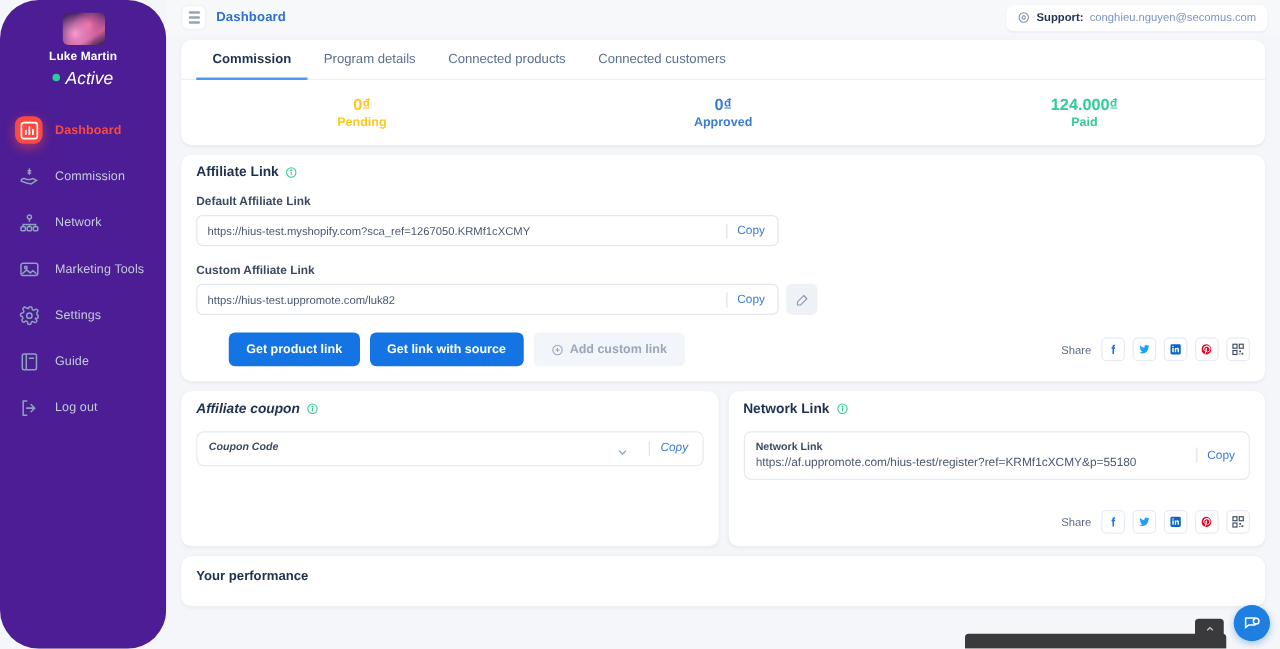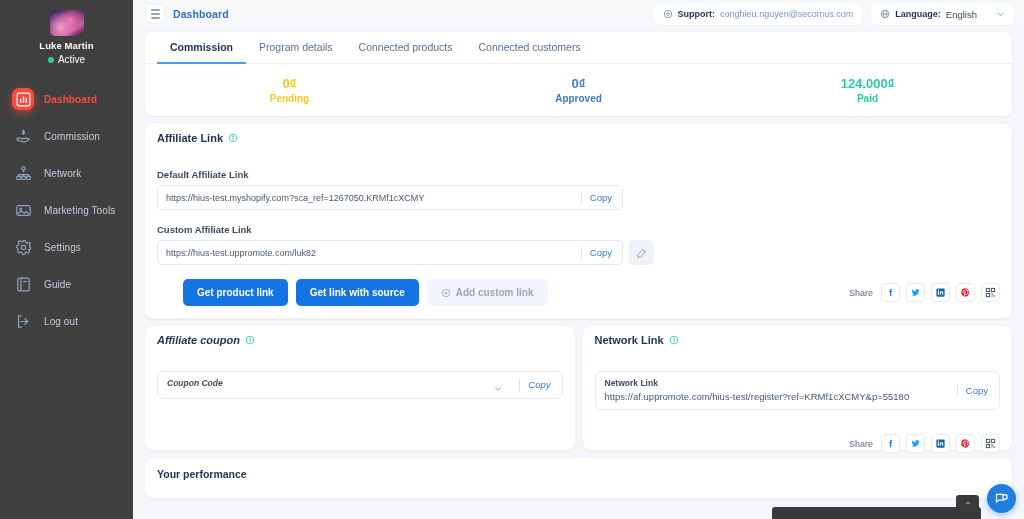--- a/index.html
+++ b/index.html
@@ -7,44 +7,45 @@
     width: 1024px; height: 519px;
     font-family: "Liberation Sans", sans-serif;
     background: #f4f6f9;
     overflow: hidden;
   }
   .app { display: flex; width: 1024px; height: 519px; position: relative; }
 
   
   .sidebar {
     width: 133px; height: 519px;
-    background: #404040;
+    background: #4c1d95;
     flex: 0 0 133px;
     position: relative;
     overflow: hidden;
+    border-radius: 31px;
   }
   .profile { padding-top: 10px; text-align: center; }
   .avatar {
     width: 34px; height: 26px; margin: 0 auto 4px;
     border-radius: 5px;
     background:
       radial-gradient(circle at 30% 65%, #ff9ad1 0%, rgba(255,154,209,0) 55%),
       radial-gradient(circle at 62% 38%, #f06ea8 0%, rgba(240,110,168,0) 50%),
       linear-gradient(150deg, #3a2360 0%, #6b3570 45%, #c75d9a 72%, #2a1b4a 100%);
   }
   .profile-name {
     color: #ffffff; font-size: 9.5px; font-weight: bold;
     letter-spacing: .1px; line-height: 12px;
   }
   .profile-status {
     display: flex; align-items: center; justify-content: center;
     gap: 4px; margin-top: 2px;
   }
   .dot { width: 6px; height: 6px; border-radius: 50%; background: #2ecc9b; }
-  .profile-status span { color: #ffffff; font-size: 10px; }
+  .profile-status span { color: #ffffff; font-size: 14px; font-style: italic; }
 
   .nav { margin-top: 16px; }
   .nav-item {
     display: flex; align-items: center; gap: 10px;
     height: 36px; padding-left: 12px; margin-bottom: 1px;
     cursor: pointer; position: relative;
   }
   .nav-item .nav-ico {
     width: 22px; height: 22px;
     display: flex; align-items: center; justify-content: center;
@@ -120,21 +121,21 @@
 
   
   .alink-card { margin-top: 8px; }
   .card-head {
     height: 28px; display: flex; align-items: center;
     padding: 0 12px; gap: 5px;
   }
   .card-title { font-size: 11px; font-weight: bold; color: #1f3150; }
   .info-ico { width: 10px; height: 10px; }
   .info-ico svg { width: 10px; height: 10px; display: block; }
-  .card-body { padding: 4px 12px 12px; margin-top: 13px; }
+  .card-body { padding: 4px 12px 12px; }
 
   .field-label { font-size: 9.5px; font-weight: bold; color: #3c4a60; margin-bottom: 5px; }
   .input-row { display: flex; align-items: center; gap: 6px; }
   .input-box {
     flex: 1; height: 25px; border: 1px solid #e3e8ef; border-radius: 5px;
     background: #ffffff; display: flex; align-items: center;
     padding: 0 8px; max-width: 466px;
   }
   .input-box .val { flex: 1; font-size: 9px; color: #4a5872; white-space: nowrap; overflow: hidden; }
   .divider-v { width: 1px; height: 12px; background: #dde3ec; margin: 0 8px; }
@@ -315,36 +316,20 @@
           <span class="mini-ico">
             <svg viewBox="0 0 24 24" fill="none" stroke="#7b8ba5" stroke-width="2">
               <circle cx="12" cy="12" r="9"></circle>
                 <circle cx="12" cy="12" r="3.2"></circle>
             </svg>
           </span>
           <span class="lbl">Support:</span>
           <span class="val">conghieu.nguyen@secomus.com</span>
         </div>
 
-        <div class="pill">
-          <span class="mini-ico">
-            <svg viewBox="0 0 24 24" fill="none" stroke="#7b8ba5" stroke-width="2">
-              <circle cx="12" cy="12" r="9"></circle>
-                <ellipse cx="12" cy="12" rx="4" ry="9"></ellipse>
-                <line x1="3" y1="12" x2="21" y2="12"></line>
-            </svg>
-          </span>
-          <span class="lbl">Language:</span>
-          <span class="val dark">English</span>
-          <span class="chev">
-            <svg viewBox="0 0 24 24" fill="none" stroke="#4d9bf0" stroke-width="2.6" stroke-linecap="round">
-                <path d="M6 9l6 6 6-6"></path>
-              </svg>
-          </span>
-        </div>
       </div>
     </div>
 
     <div class="content">
 
       <section class="card tabs-card">
         <div class="tabs">
           <div class="tab active">Commission</div>
           <div class="tab">Program details</div>
           <div class="tab">Connected products</div>

